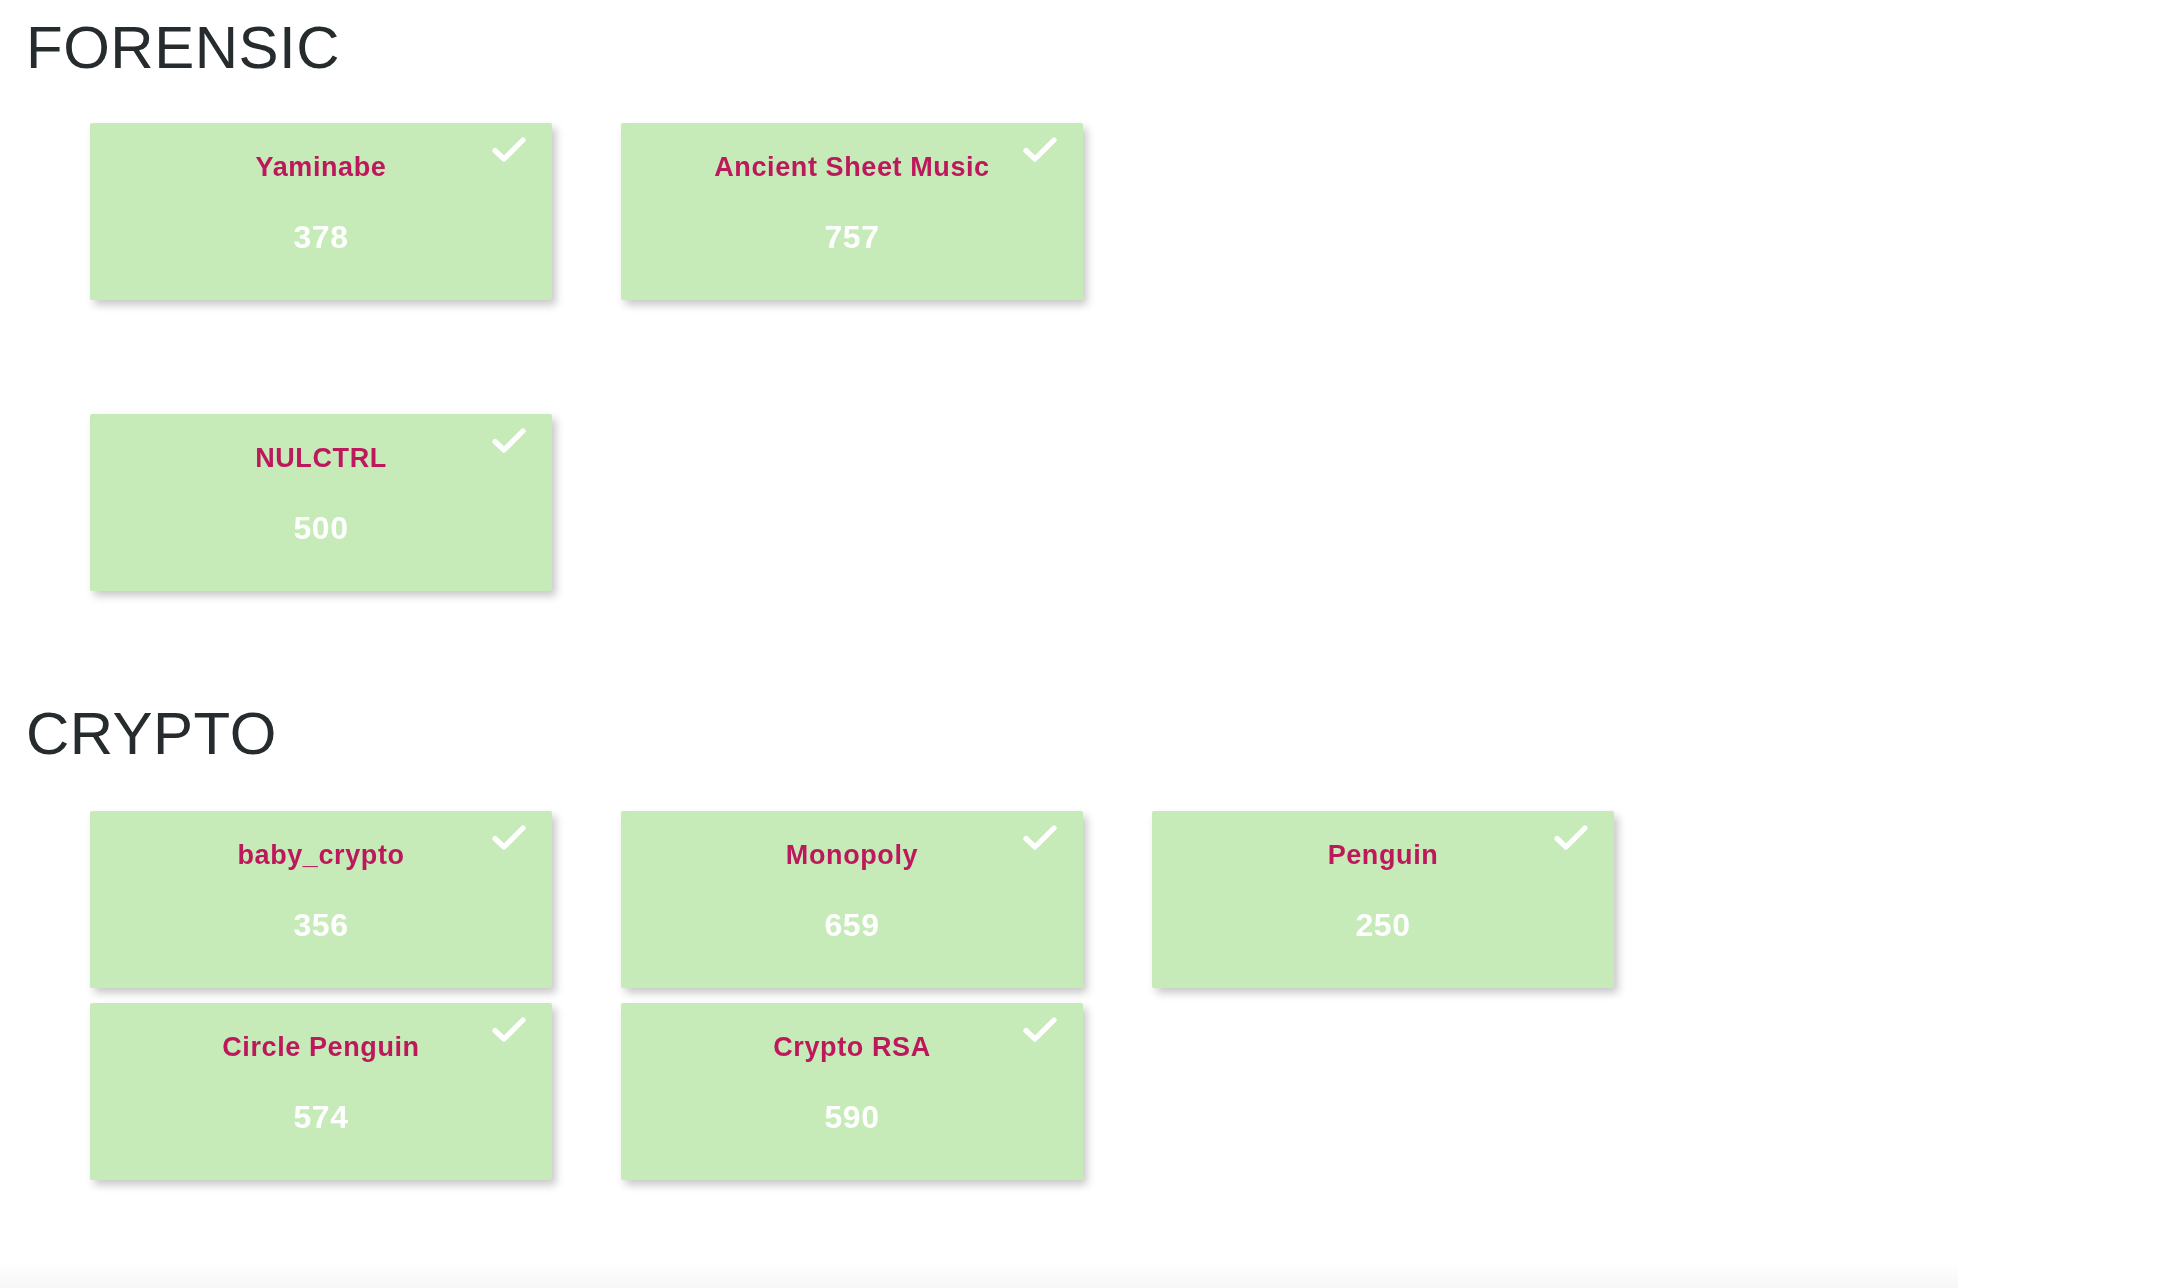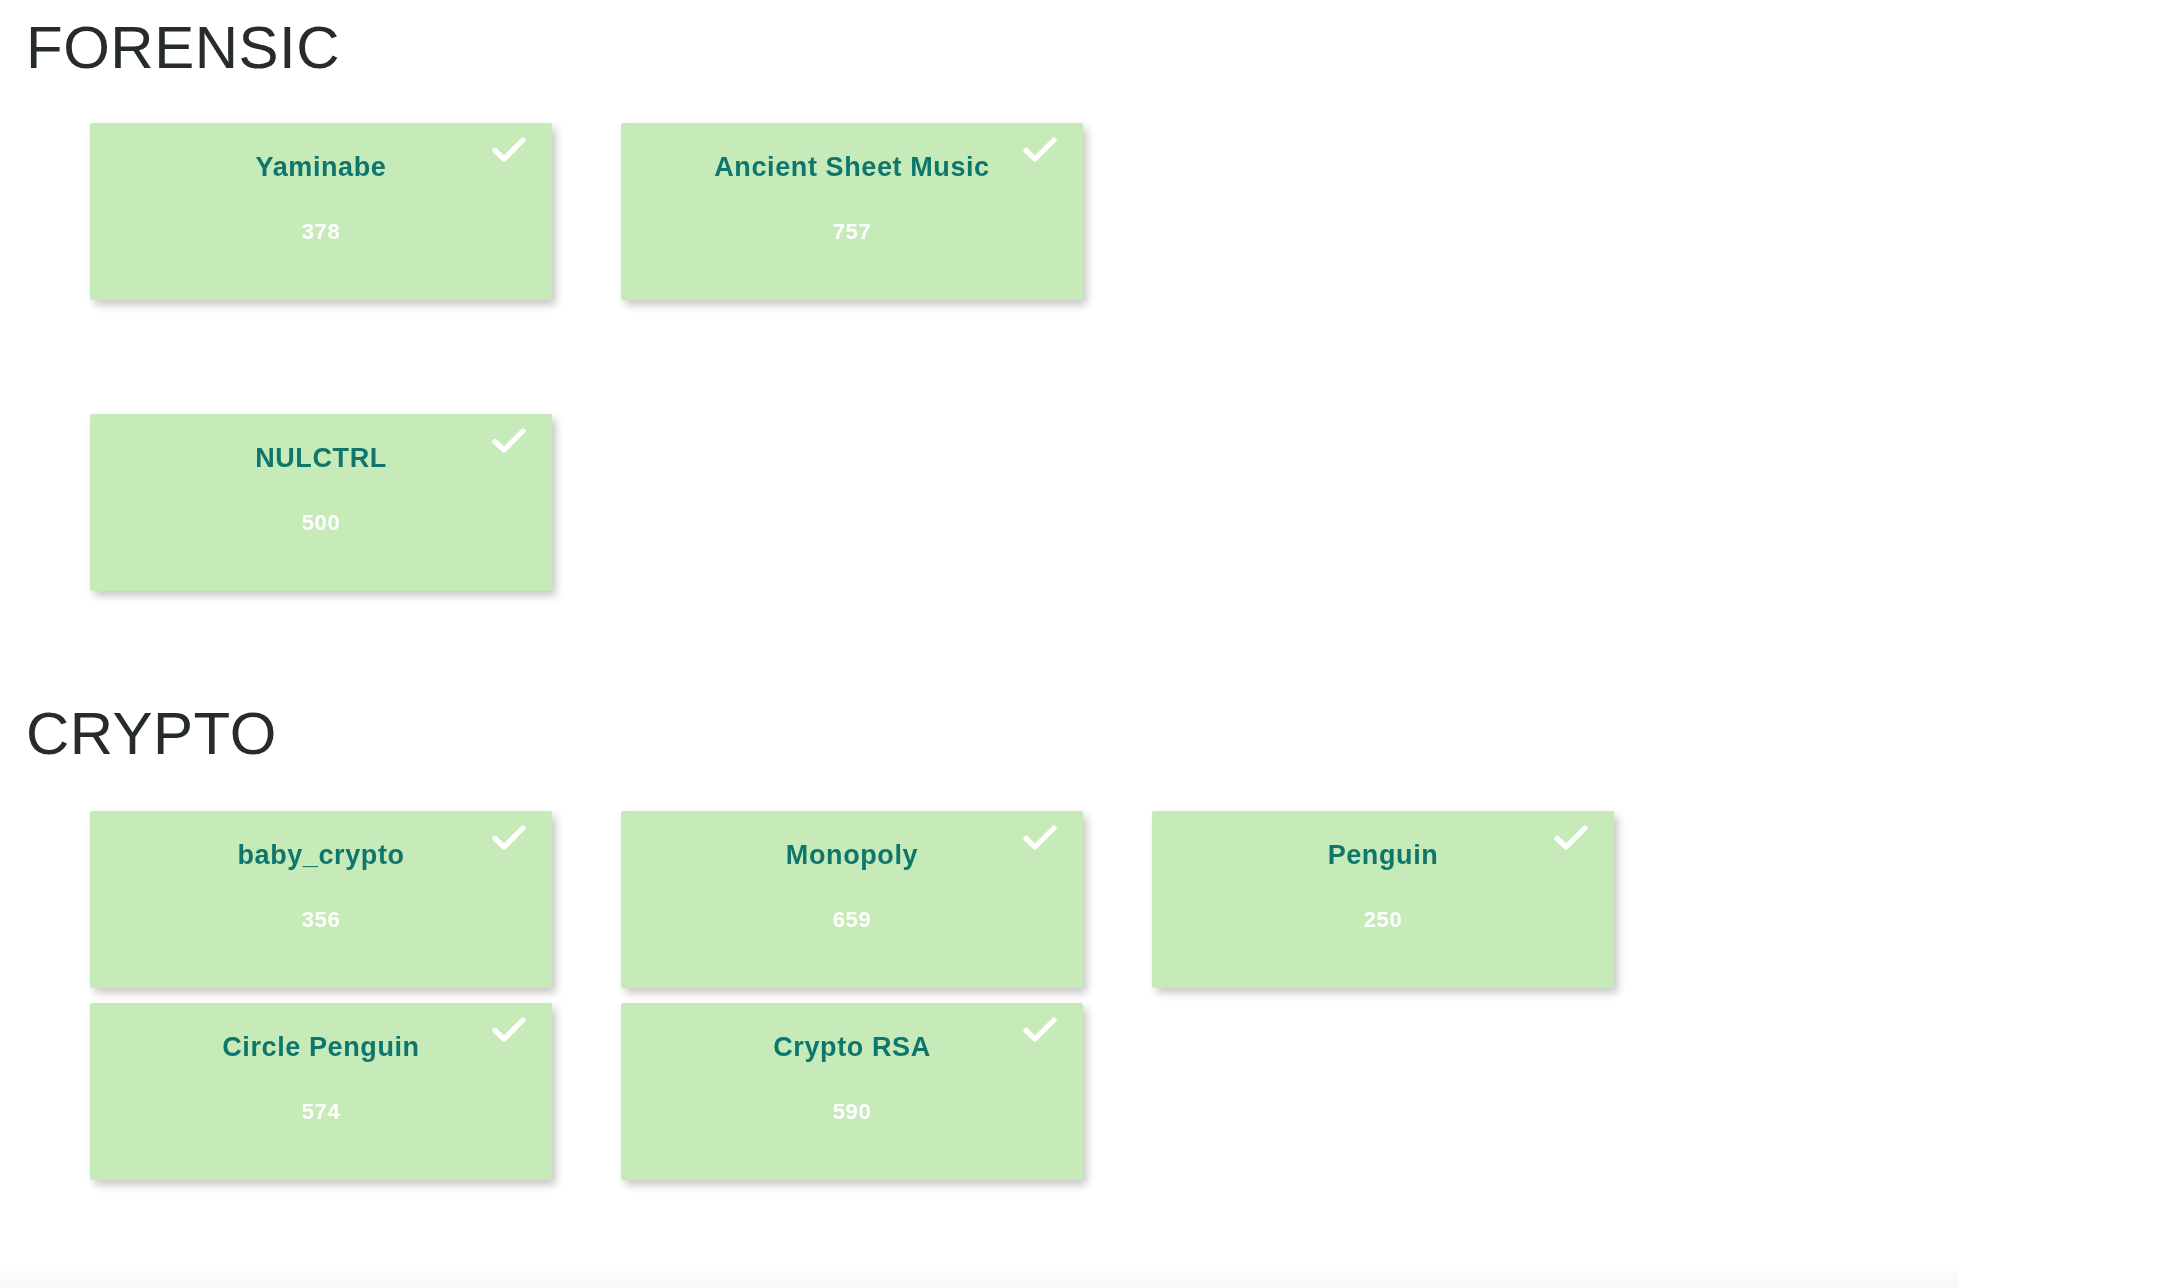--- a/index.html
+++ b/index.html
@@ -65,30 +65,30 @@
     height: 26px;
     pointer-events: none;
   }
   .card-check svg { display: block; width: 100%; height: 100%; }
   .card-name {
     margin-top: 31px;
     font-family: "Liberation Sans", sans-serif;
     font-weight: 700;
     font-size: 27px;
     letter-spacing: 0.6px;
-    color: #0f766e;
+    color: #be185d;
     text-align: center;
     line-height: 1;
     white-space: nowrap;
   }
   .card-points {
     margin-top: 40px;
     font-family: "Liberation Sans", sans-serif;
     font-weight: 700;
-    font-size: 22px;
+    font-size: 32px;
     letter-spacing: 0.6px;
     color: #ffffff;
     text-align: center;
     line-height: 1;
   }
   
   #sec-forensic { padding-top: 18px; }
   #sec-forensic .section-title { margin-bottom: 45px; }
   #sec-misc { padding-top: 114px; }
   #sec-misc .section-title { margin-bottom: 45px; }

